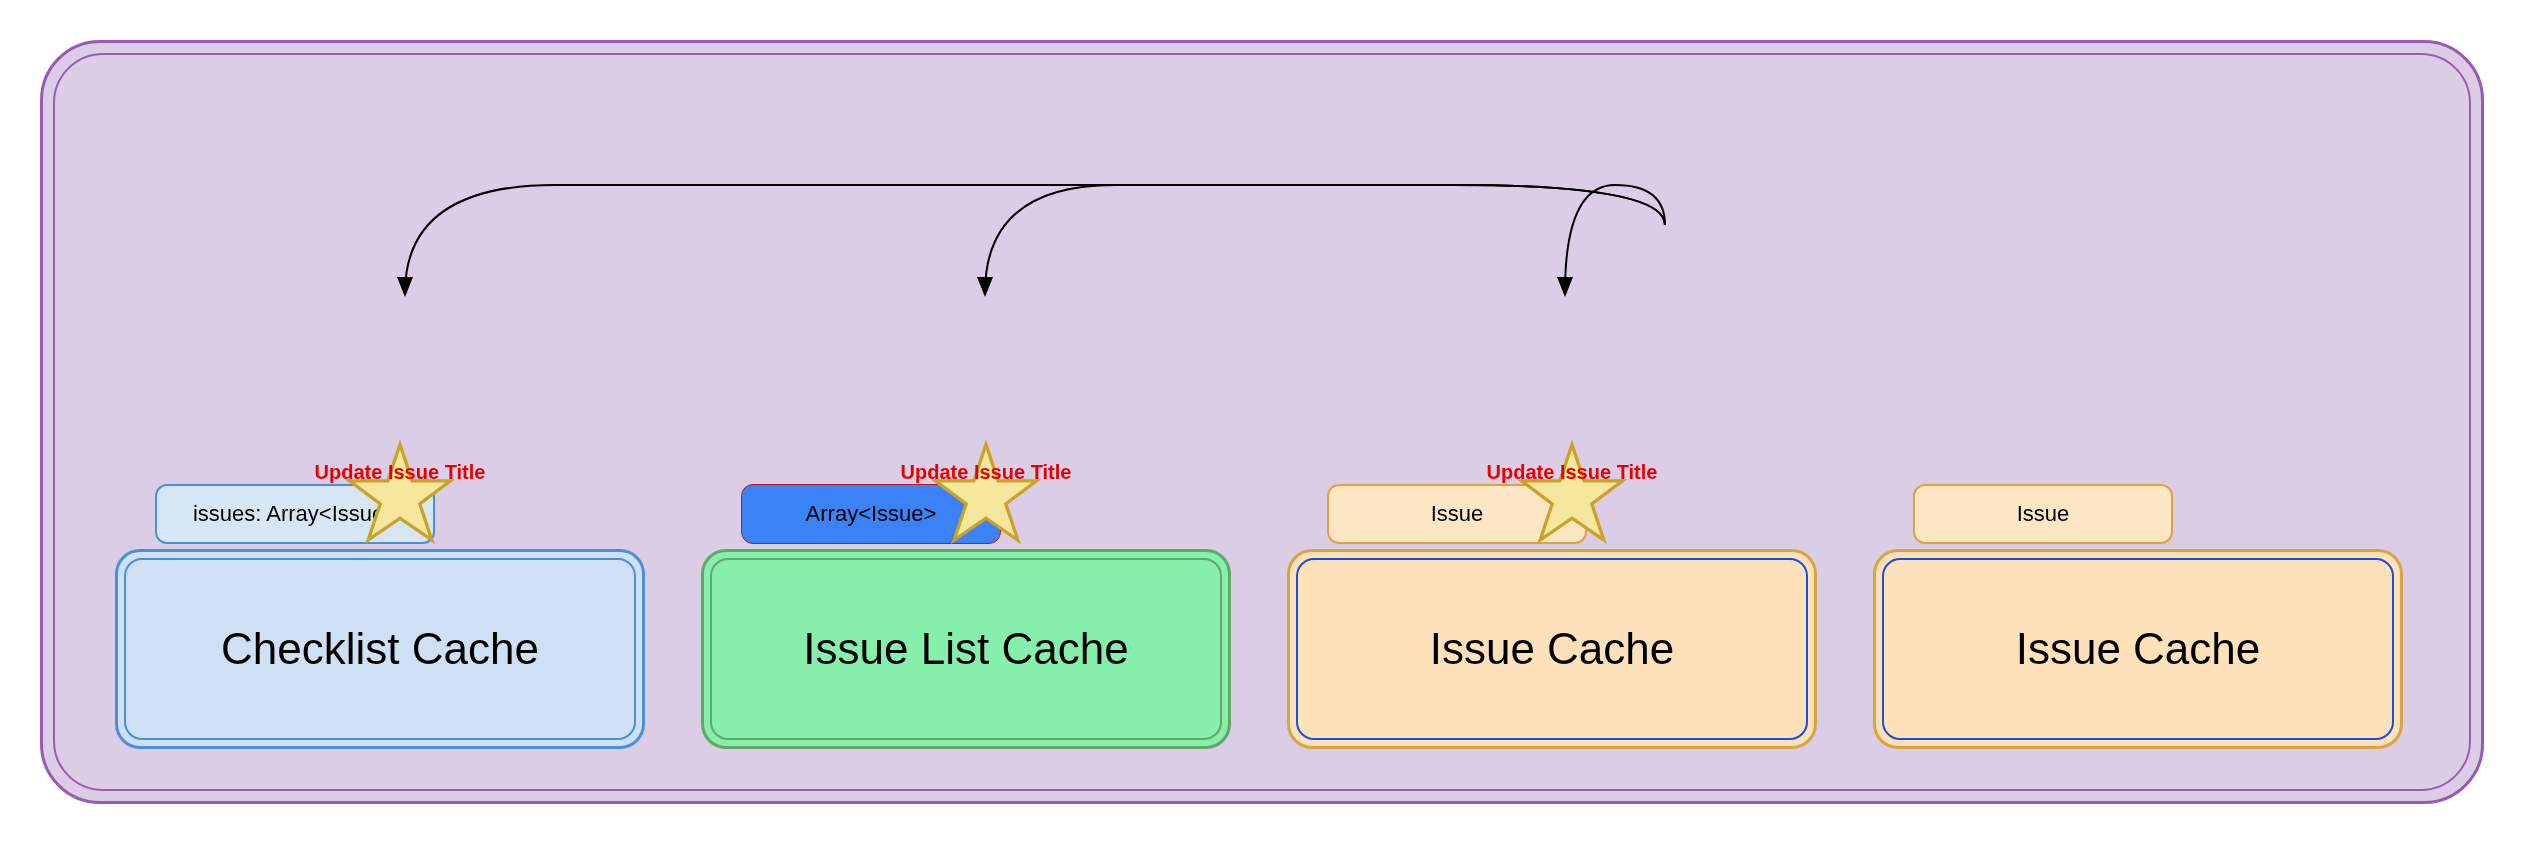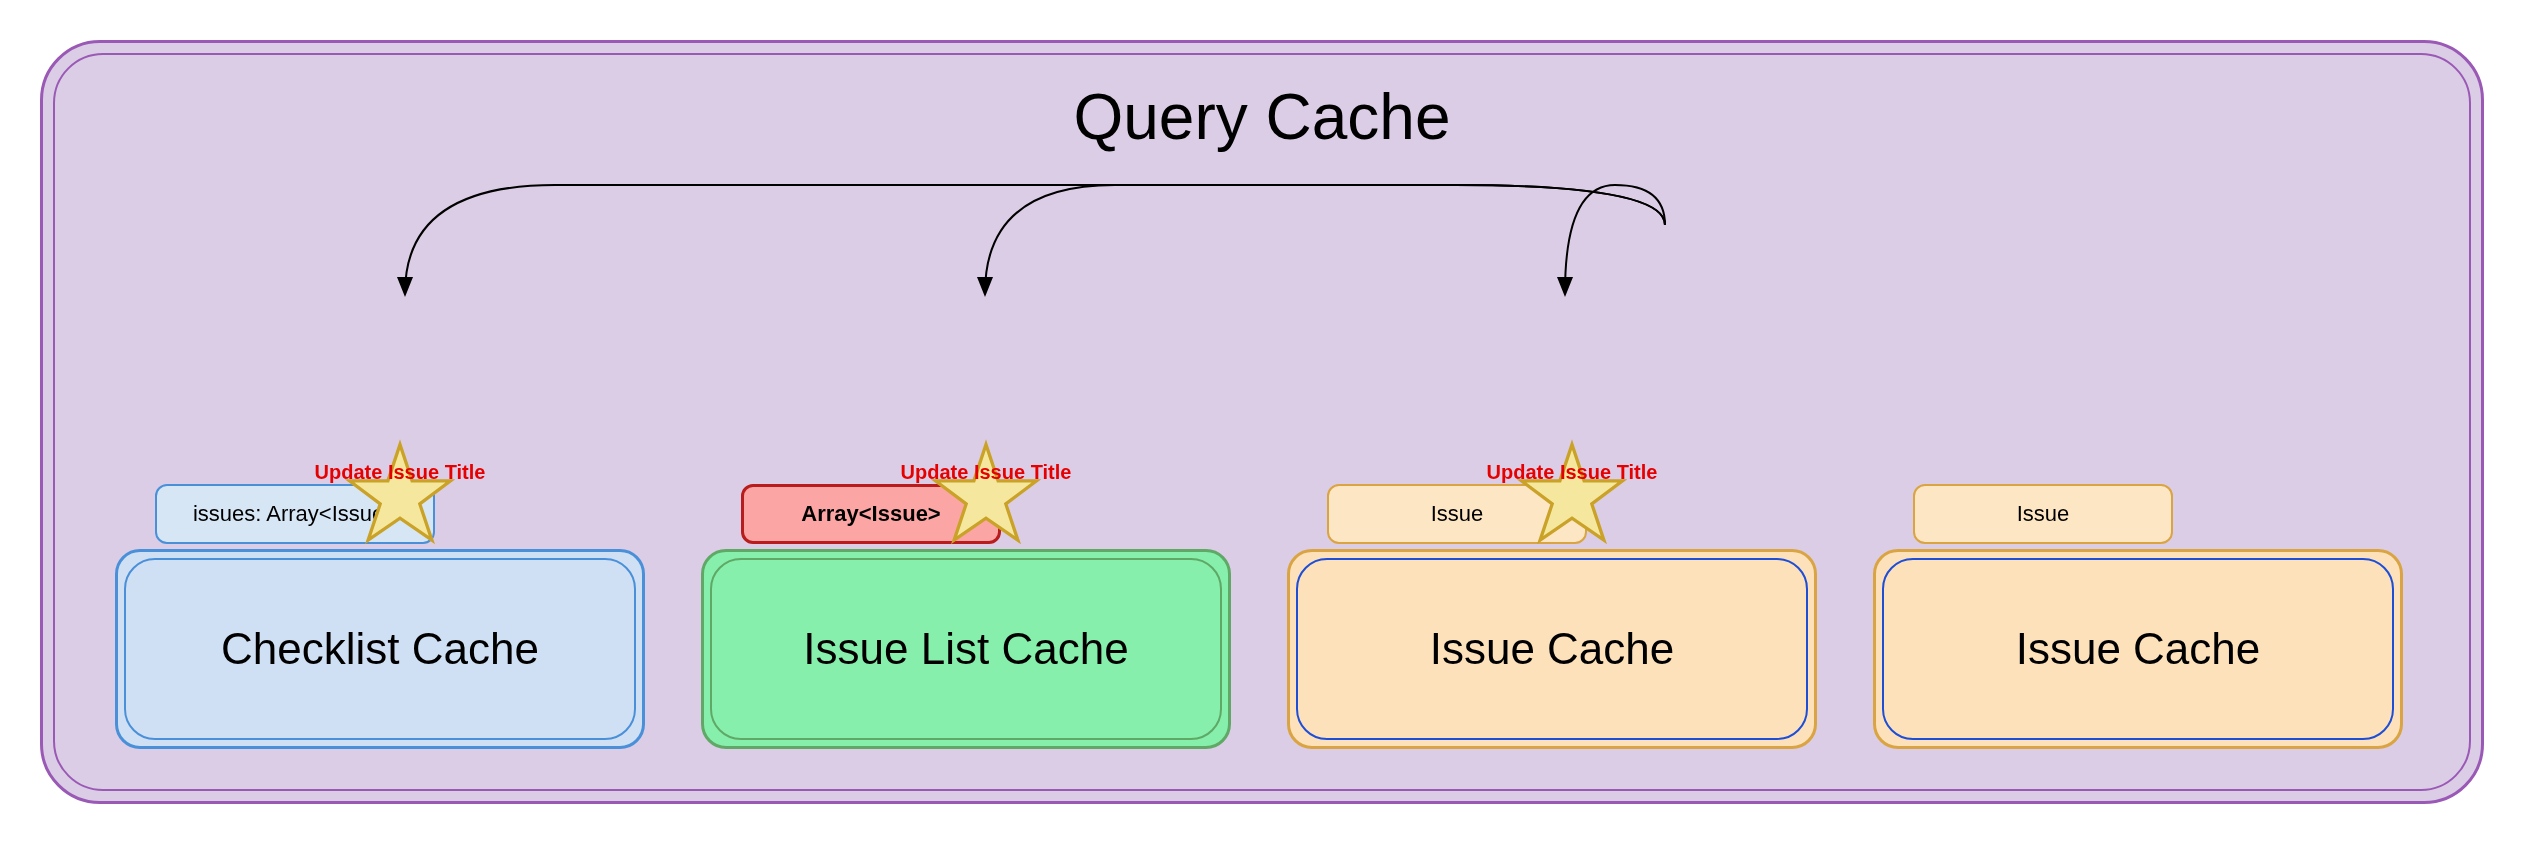--- a/index.html
+++ b/index.html
@@ -55,37 +55,37 @@
       padding: 0 30px;
       display: flex;
       align-items: center;
       justify-content: center;
       font-size: 22px;
       border-radius: 12px;
       z-index: 2;
       white-space: nowrap;
     }
     .blue-label { background: #d6e6f5; border: 2px solid #4a90d9; width: 280px; }
-    .green-label { background: #fca5a5; border: 3px solid #b91c1c; width: 260px; font-weight: bold; }
+    .green-label { background: #3b82f6; border: 1px solid #b91c1c; width: 260px; }
     .orange-label { background: #fce6c4; border: 2px solid #d9a441; width: 260px; }
     .orange-label-2 { background: #fce6c4; border: 2px solid #d9a441; width: 260px; }
 
     .cache-box {
       width: 530px;
       height: 200px;
       border-radius: 25px;
       padding: 6px;
       display: flex;
       align-items: center;
       justify-content: center;
     }
     .cache-box-inner {
       width: 100%;
       height: 100%;
-      border-radius: 31px;
+      border-radius: 18px;
       display: flex;
       align-items: center;
       justify-content: center;
       font-size: 44px;
       font-weight: 400;
       color: #000;
     }
     .blue-box { background: #d0e0f4; border: 3px solid #4a90d9; }
     .blue-box .cache-box-inner { border: 2px solid #4a90d9; }
     .green-box { background: #86efac; border: 3px solid #5fa866; }
@@ -120,21 +120,20 @@
       height: 100%;
       pointer-events: none;
       z-index: 1;
     }
   </style>
 </head>
 <body>
 
 <div class="outer-container">
   <div class="inner-container">
-    <div class="title">Query Cache</div>
 
     <svg class="arrow-svg">
       <defs>
         <marker id="arrowhead" markerWidth="10" markerHeight="8" refX="8" refY="4" orient="auto">
           <polygon points="0 0, 10 4, 0 8" fill="#000"></polygon>
         </marker>
       </defs>
       <path d="M 1610 170 Q 1610 130 1400 130 L 500 130 Q 350 130 350 238" stroke="#000" stroke-width="2" fill="none" marker-end="url(#arrowhead)"></path>
       <path d="M 1610 170 Q 1610 130 1400 130 L 1060 130 Q 930 130 930 238" stroke="#000" stroke-width="2" fill="none" marker-end="url(#arrowhead)"></path>
       <path d="M 1610 170 L 1610 170 Q 1610 130 1560 130 Q 1510 130 1510 238" stroke="#000" stroke-width="2" fill="none" marker-end="url(#arrowhead)"></path>

